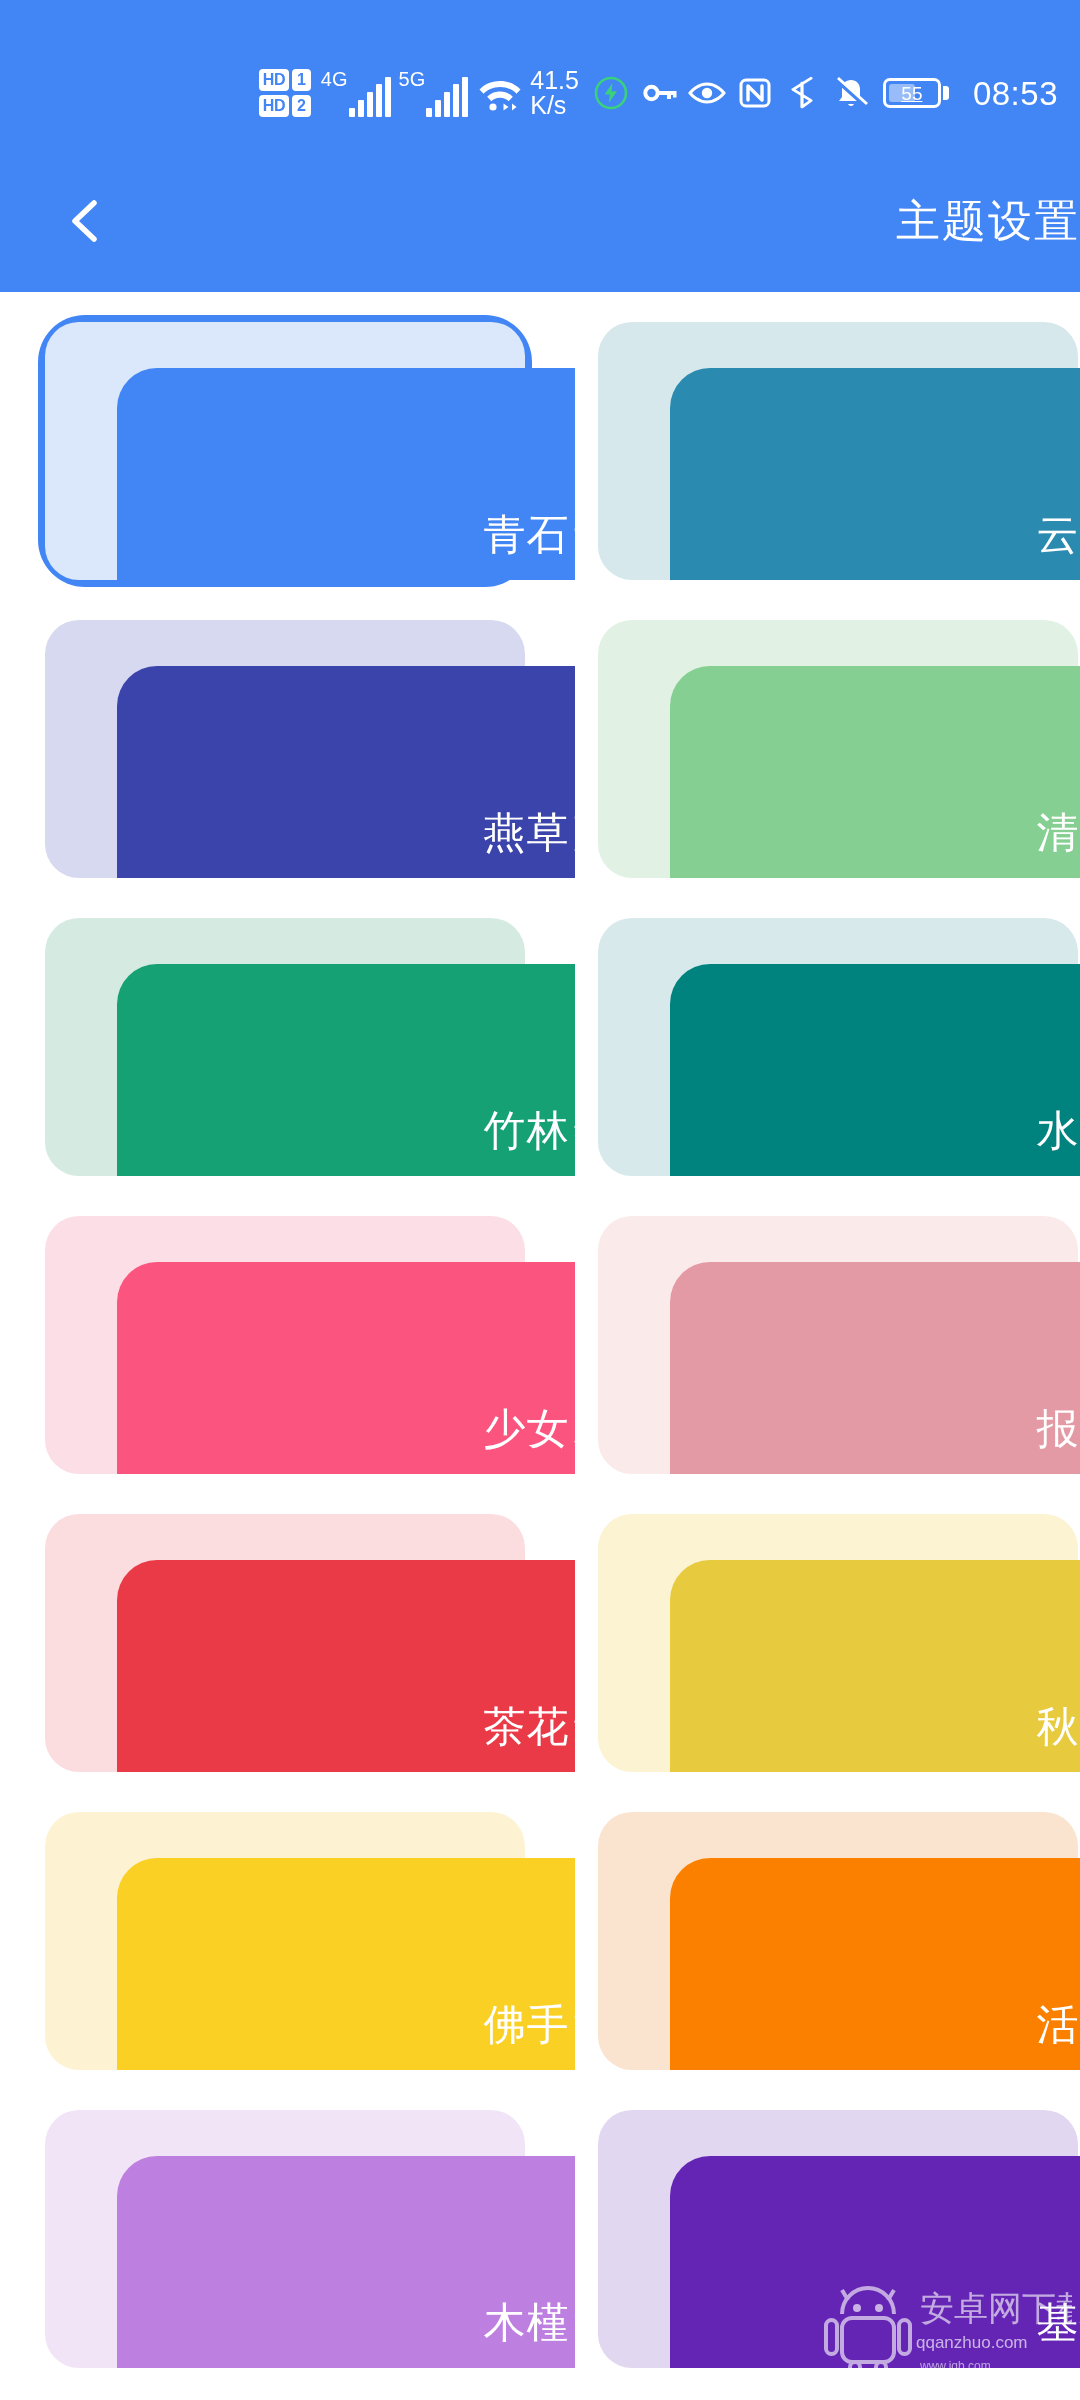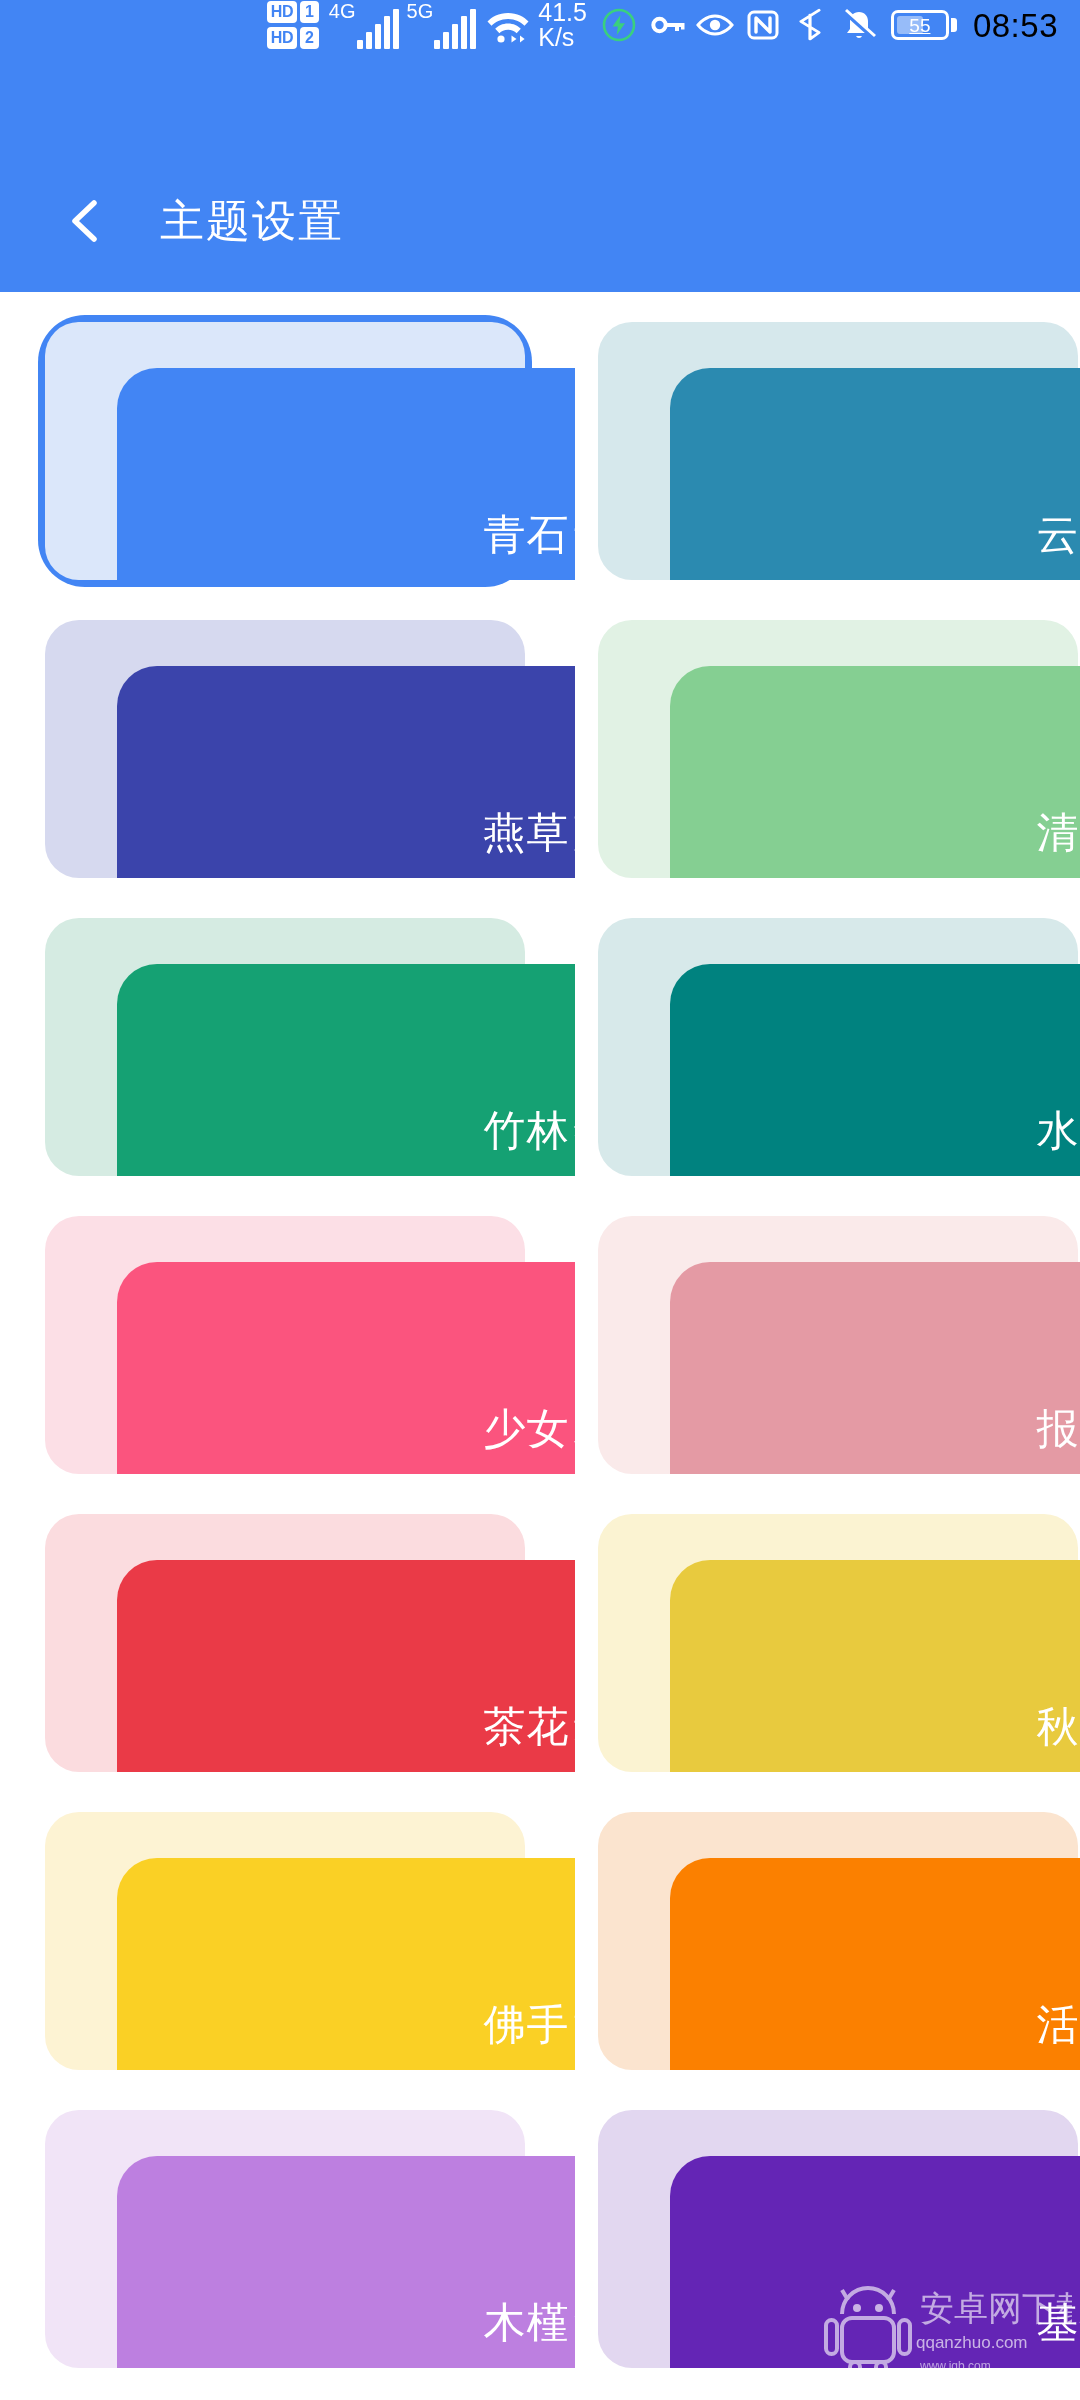--- a/index.html
+++ b/index.html
@@ -11,21 +11,21 @@
   }
   #root{ position:relative; width:1080px; height:2400px; }
 
   
   .header{
     position:absolute; left:0; top:0; width:1080px; height:292px;
     background:#4285f4;
   }
   .statusbar{
     position:absolute; left:0; top:0; width:1080px; height:118px;
-    display:flex; align-items:flex-start; justify-content:flex-end;
+    display:flex; align-items:flex-end; justify-content:flex-end;
     padding-right:22px;
   }
   .sb-icons{ display:flex; align-items:center; gap:0px; }
 
   .hd-stack{ display:flex; flex-direction:column; gap:4px; margin-right:10px; }
   .hd-row{ display:flex; align-items:center; gap:3px; }
   .hd-badge{
     background:#fff; color:#4285f4; border-radius:4px;
     font-size:16px; font-weight:bold; line-height:1;
     padding:3px 4px; letter-spacing:-0.5px;
@@ -64,25 +64,25 @@
     display:flex; align-items:center; justify-content:center;
     position:relative;
   }
   .batt-fill{
     position:absolute; left:3px; top:3px; bottom:3px; width:50%;
     background:rgba(255,255,255,.45); border-radius:3px;
   }
   .batt-txt{ position:relative; color:#fff; font-size:19px; line-height:1;text-decoration:underline; }
   .batt-cap{ width:6px; height:14px; background:#fff; border-radius:0 3px 3px 0; margin-left:2px; }
 
-  .clock{ color:#000000; font-size:33px; line-height:1; margin-left:10px; letter-spacing:0.5px; }
+  .clock{ color:#ffffff; font-size:33px; line-height:1; margin-left:18px; letter-spacing:0.5px; }
 
   .titlebar{
     position:absolute; left:0; top:150px; width:1080px; height:142px;
-    display:flex; align-items:center;
+    display:flex; align-items:center;justify-content:space-between;
   }
   .back-btn{
     width:96px; height:96px; margin-left:38px;
     display:flex; align-items:center; justify-content:center; cursor:pointer;
   }
   .back-btn svg{ width:46px; height:46px; display:block; }
   .page-title{
     color:#ffffff; font-size:44px; line-height:1;
     margin-left:26px; letter-spacing:2px;
   }

